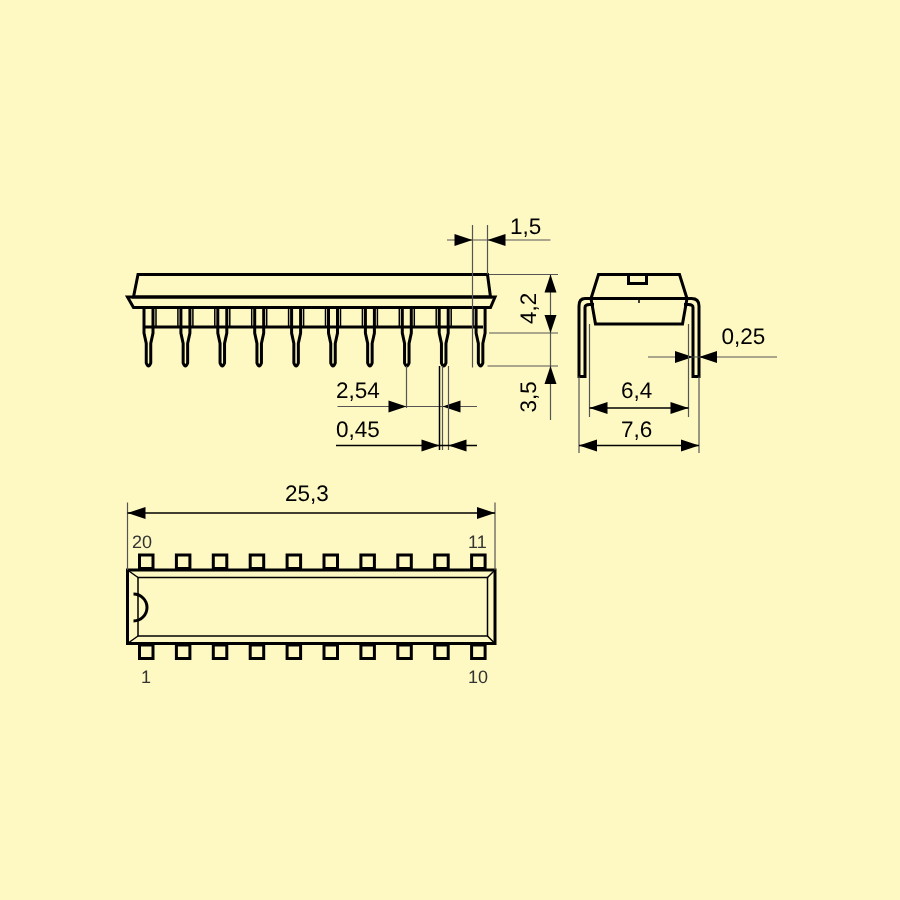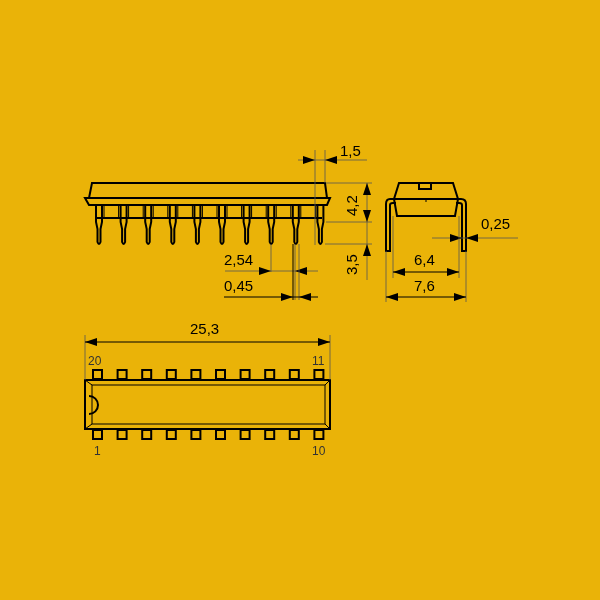--- a/index.html
+++ b/index.html
@@ -1,16 +1,16 @@
 <!DOCTYPE html>
 <html><head>
   <meta charset="utf-8">
   <style>
     html, body { margin: 0; padding: 0; background: #ffffff; }
-    #canvas { position: relative; width: 600px; height: 600px; background: #eab308; overflow: hidden; }
+    #canvas { position: relative; width: 600px; height: 600px; background: #fef9c3; overflow: hidden; }
     svg { position: absolute; left: 0; top: 0; }
     .lbl { font-family: "Liberation Sans", sans-serif; font-size: 15px; fill: #000; }
     .pin { font-family: "Liberation Sans", sans-serif; font-size: 12px; fill: #333; }
     .thick { stroke: #000; stroke-width: 2; fill: none; }
     .thin { stroke: #000; stroke-width: 1; fill: none; }
     .ext { stroke: #555; stroke-width: 0.8; fill: none; }
     .arrow { fill: #000; stroke: none; }
   </style>
 </head>
 <body>

